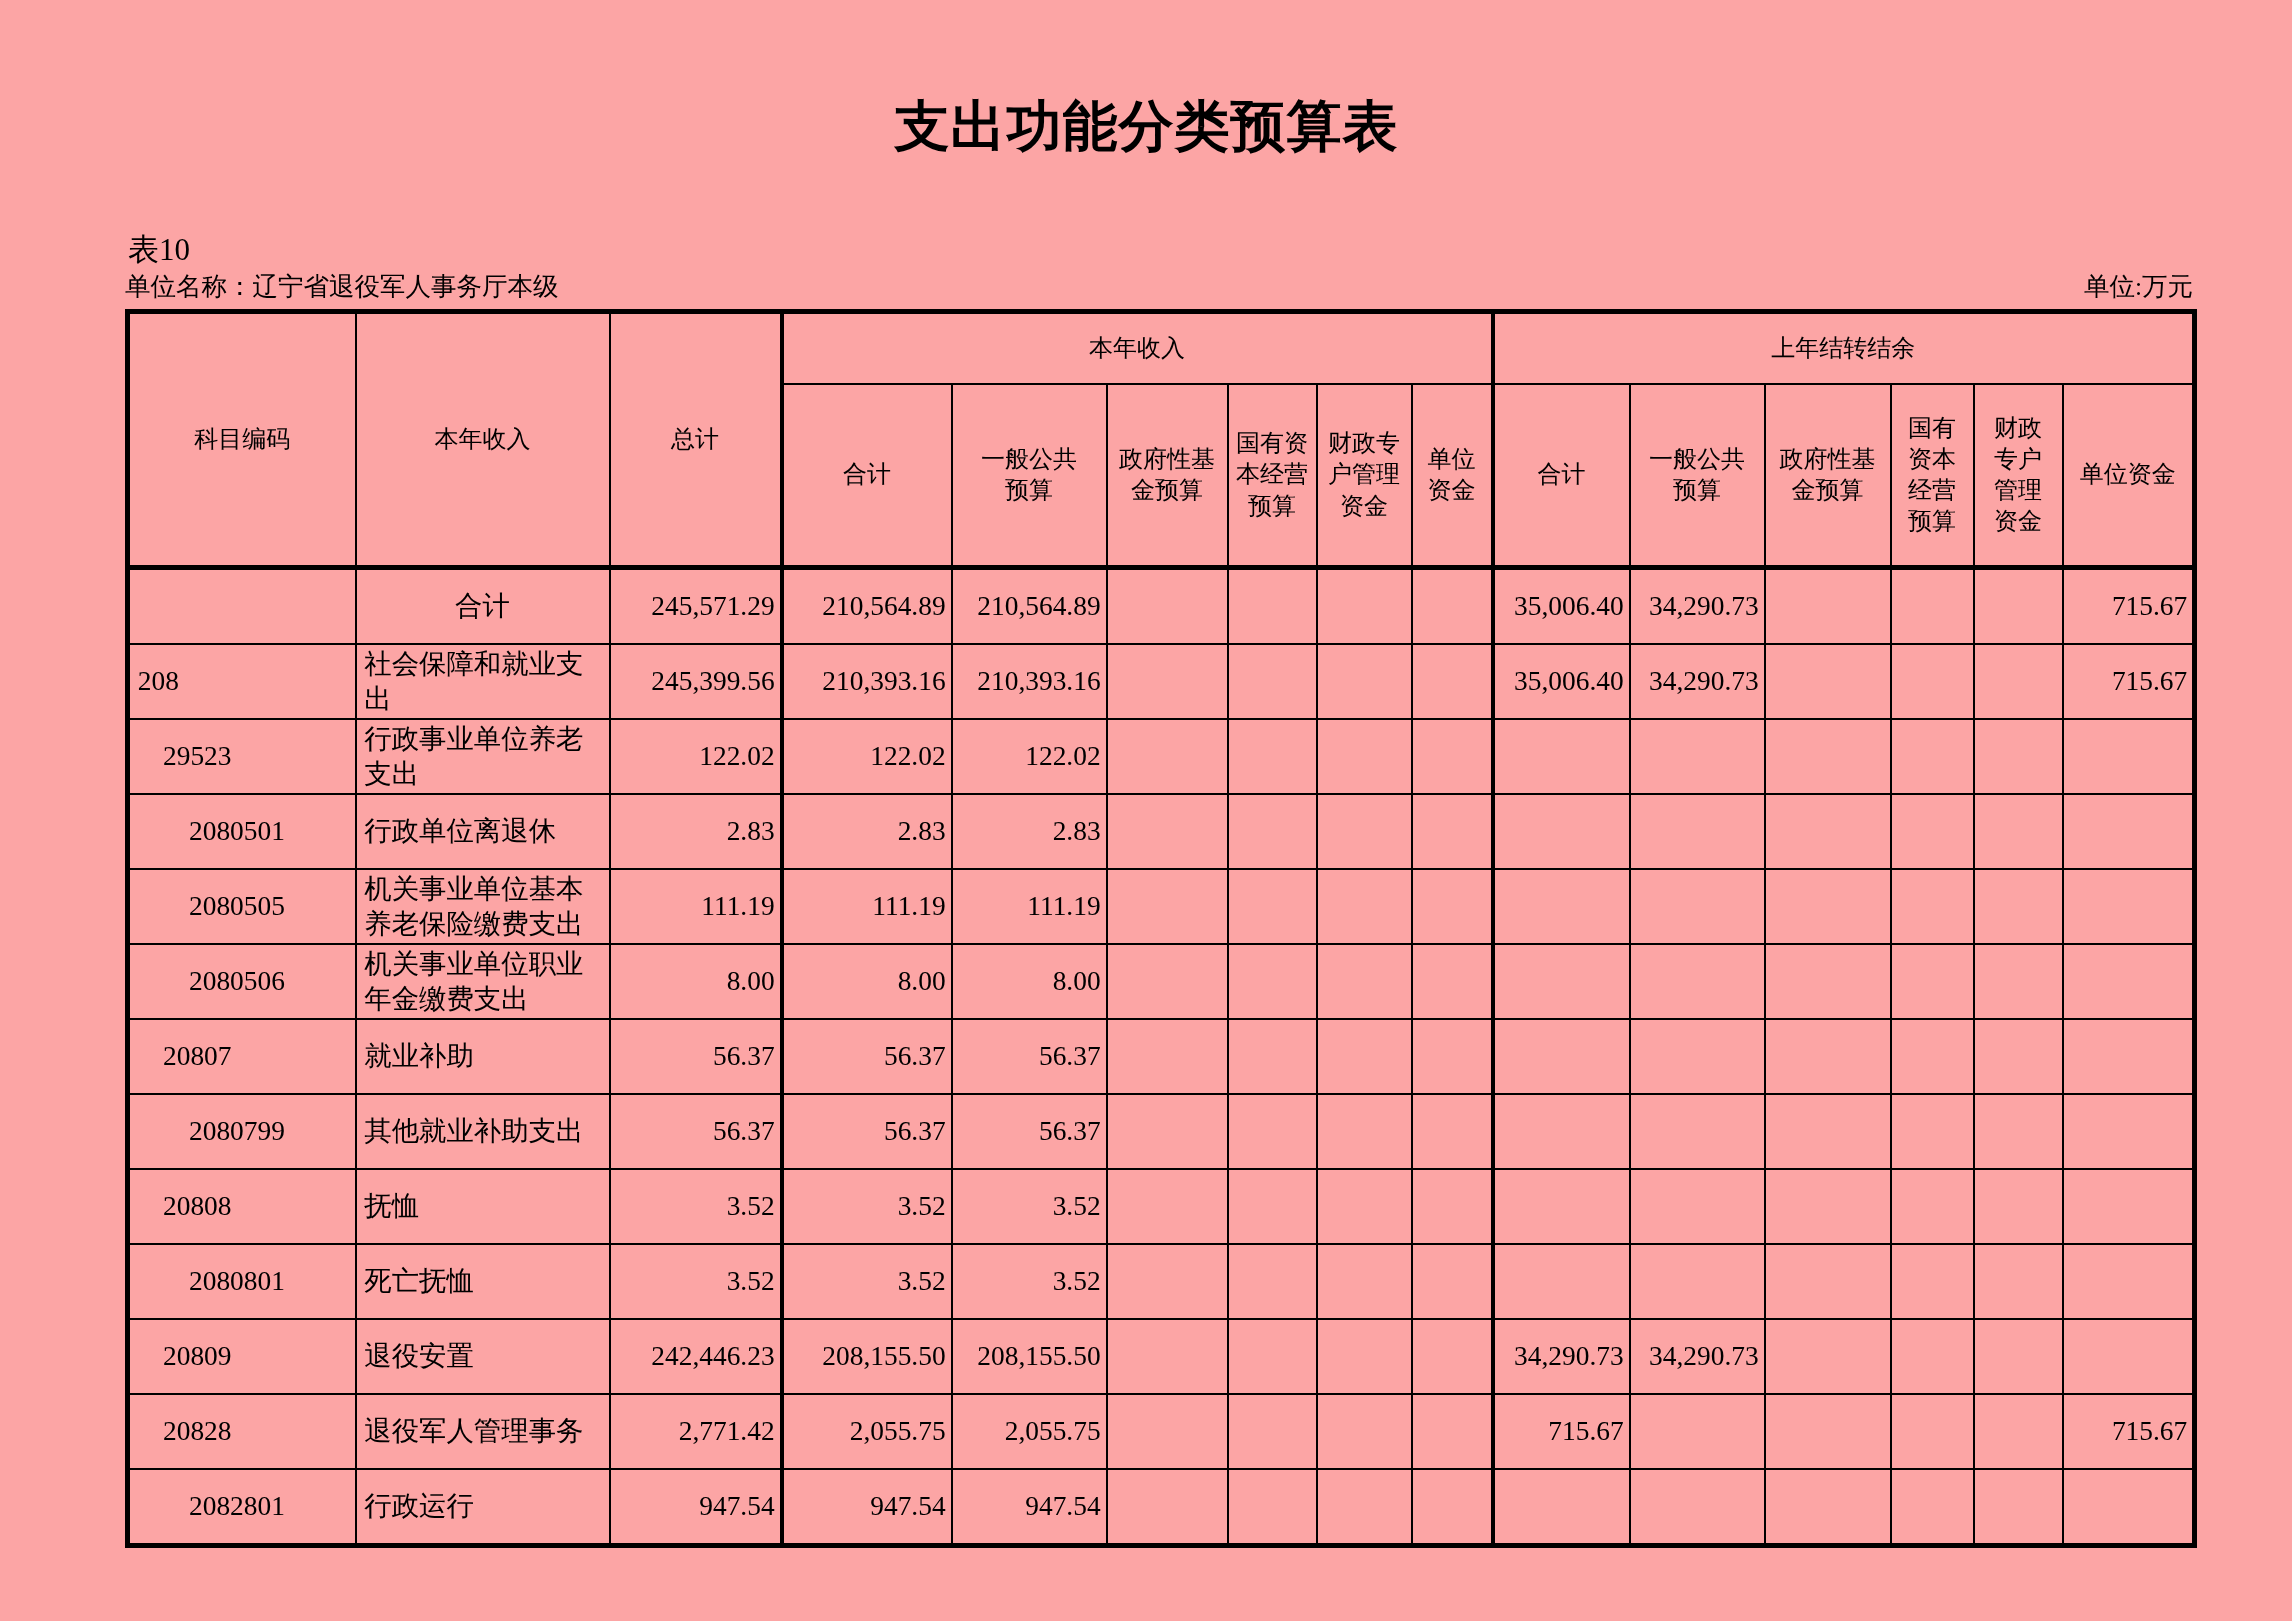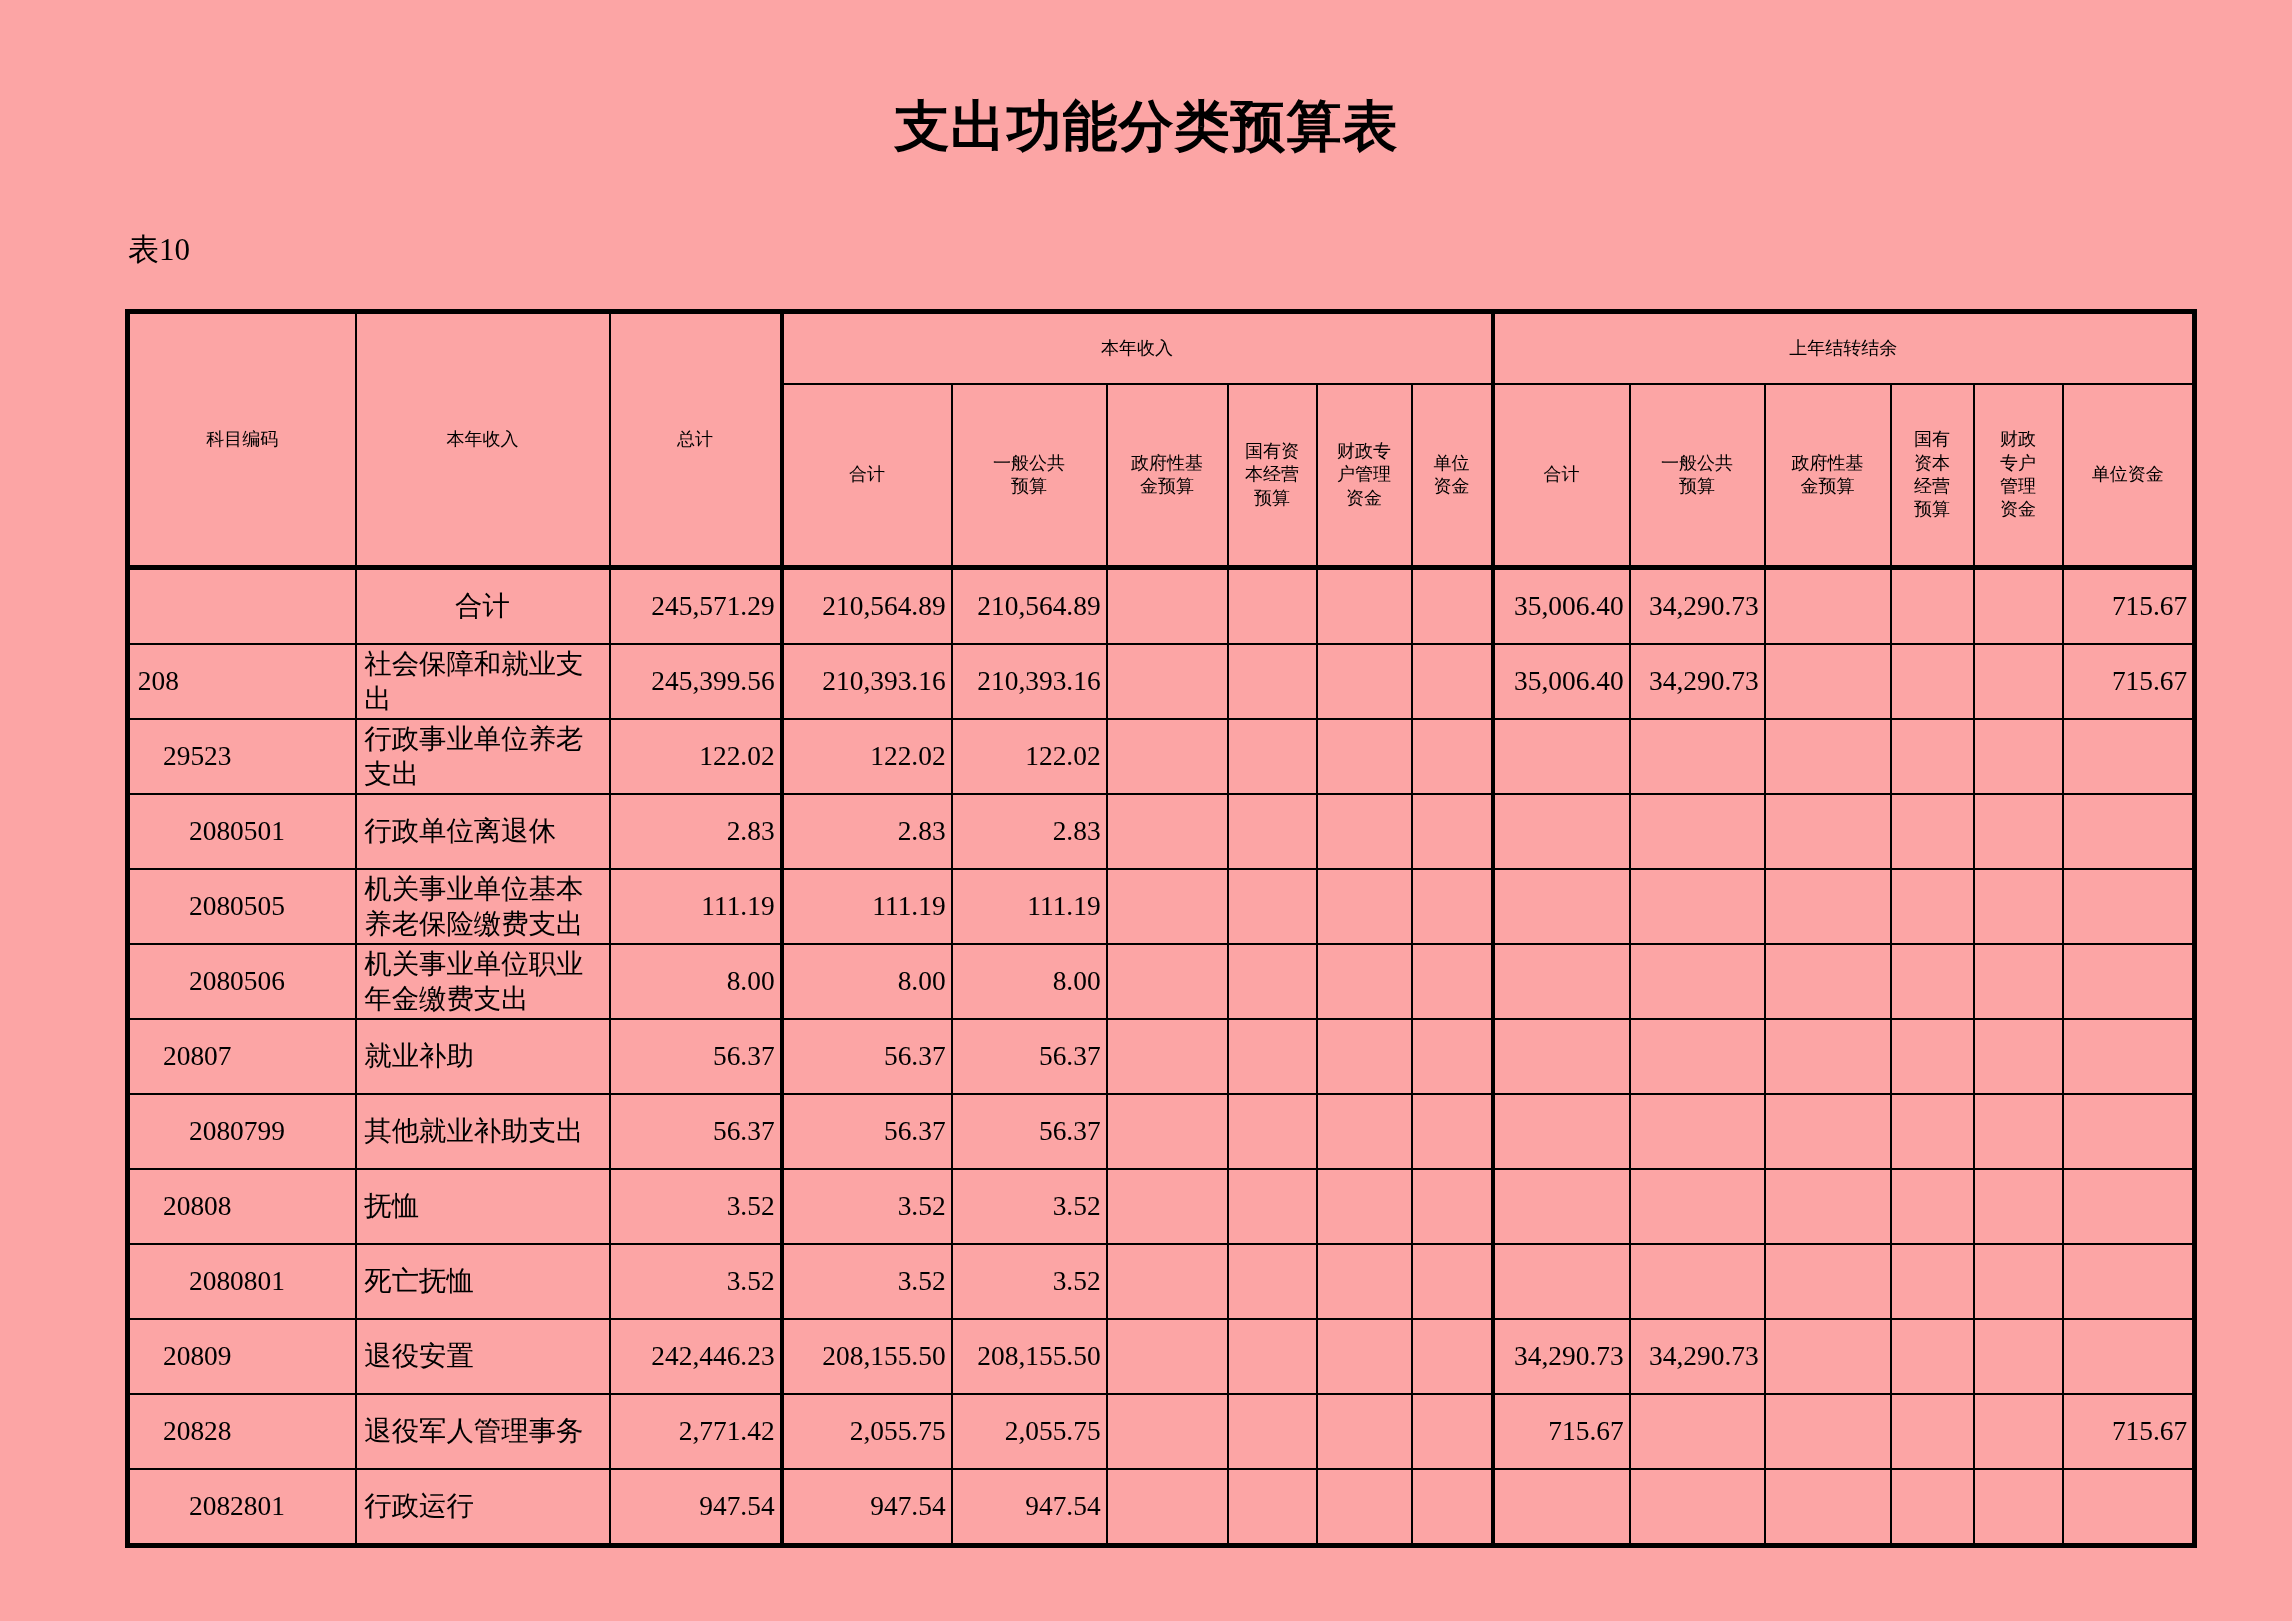--- a/index.html
+++ b/index.html
@@ -42,21 +42,21 @@
     border-collapse:collapse;
     table-layout:fixed;
     border:5.9px solid #000;
   }
   table.budget th, table.budget td{
     border:2.9px solid #000;
     font-weight:normal;
     overflow:hidden;
   }
   thead th{
-    font-size:18px;
+    font-size:24px;
     text-align:center;
     vertical-align:middle;
     white-space:pre-line;
     line-height:1.3;
     padding:2px 2px;
   }
   tr.hrow-group th{height:65px;}
   tr.hrow-sub th{height:176px;}
   thead{border-bottom:5.9px solid #000;}
   tbody td{
@@ -75,20 +75,24 @@
 </style>
 </head>
 <body>
 
 <div class="page">
 
   <div class="title">支出功能分类预算表</div>
 
   <div class="table-label">表10</div>
 
+  <div class="meta-row">
+    <span>单位名称：辽宁省退役军人事务厅本级</span>
+    <span>单位:万元</span>
+  </div>
 
   <table class="budget">
     <colgroup>
       <col style="width:228px">
         <col style="width:254px">
         <col style="width:172px">
       <col style="width:170px">
         <col style="width:155px">
         <col style="width:121px">
       <col style="width:89px">

